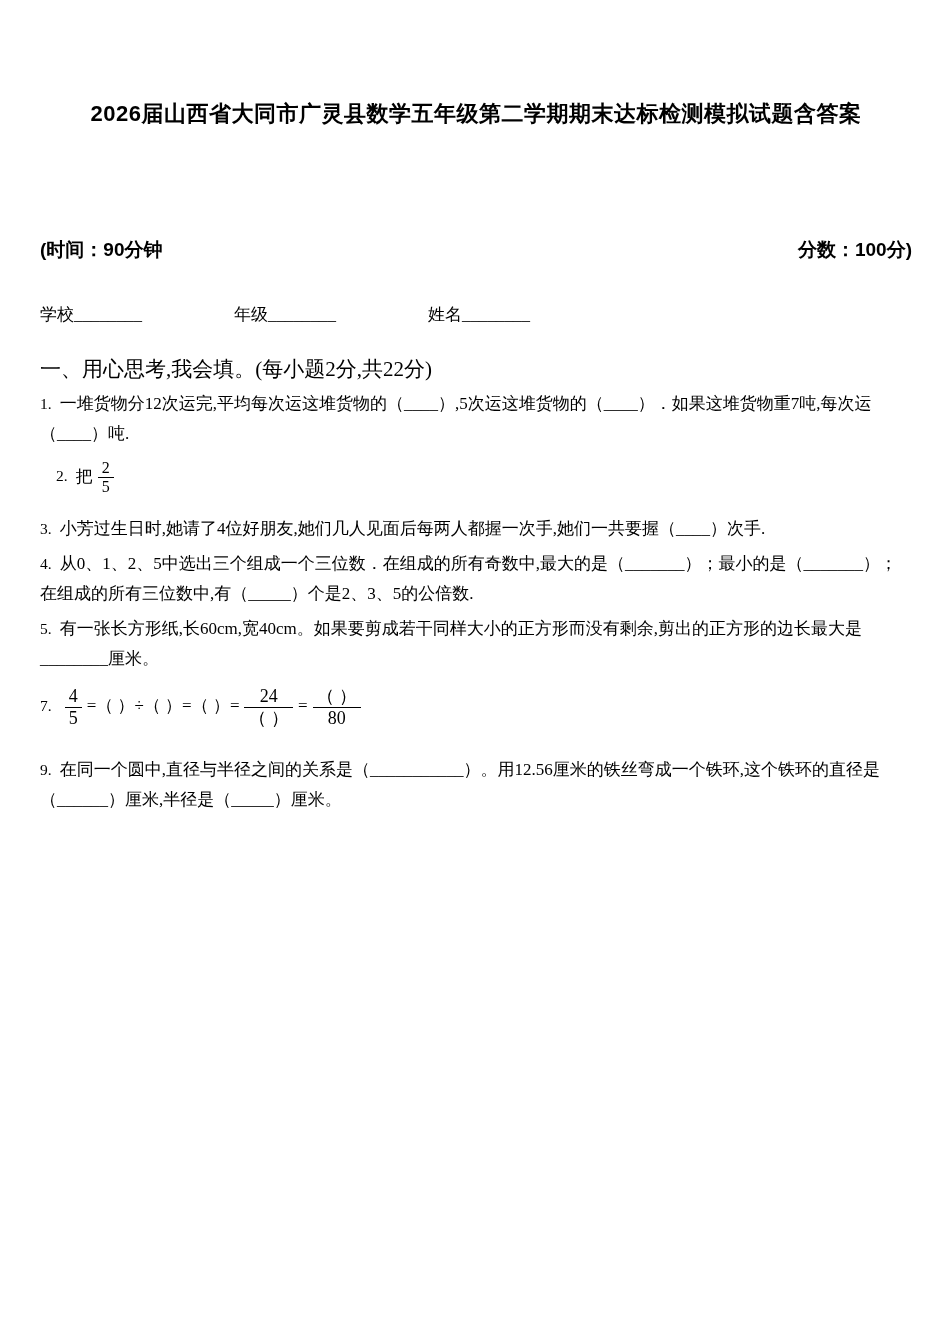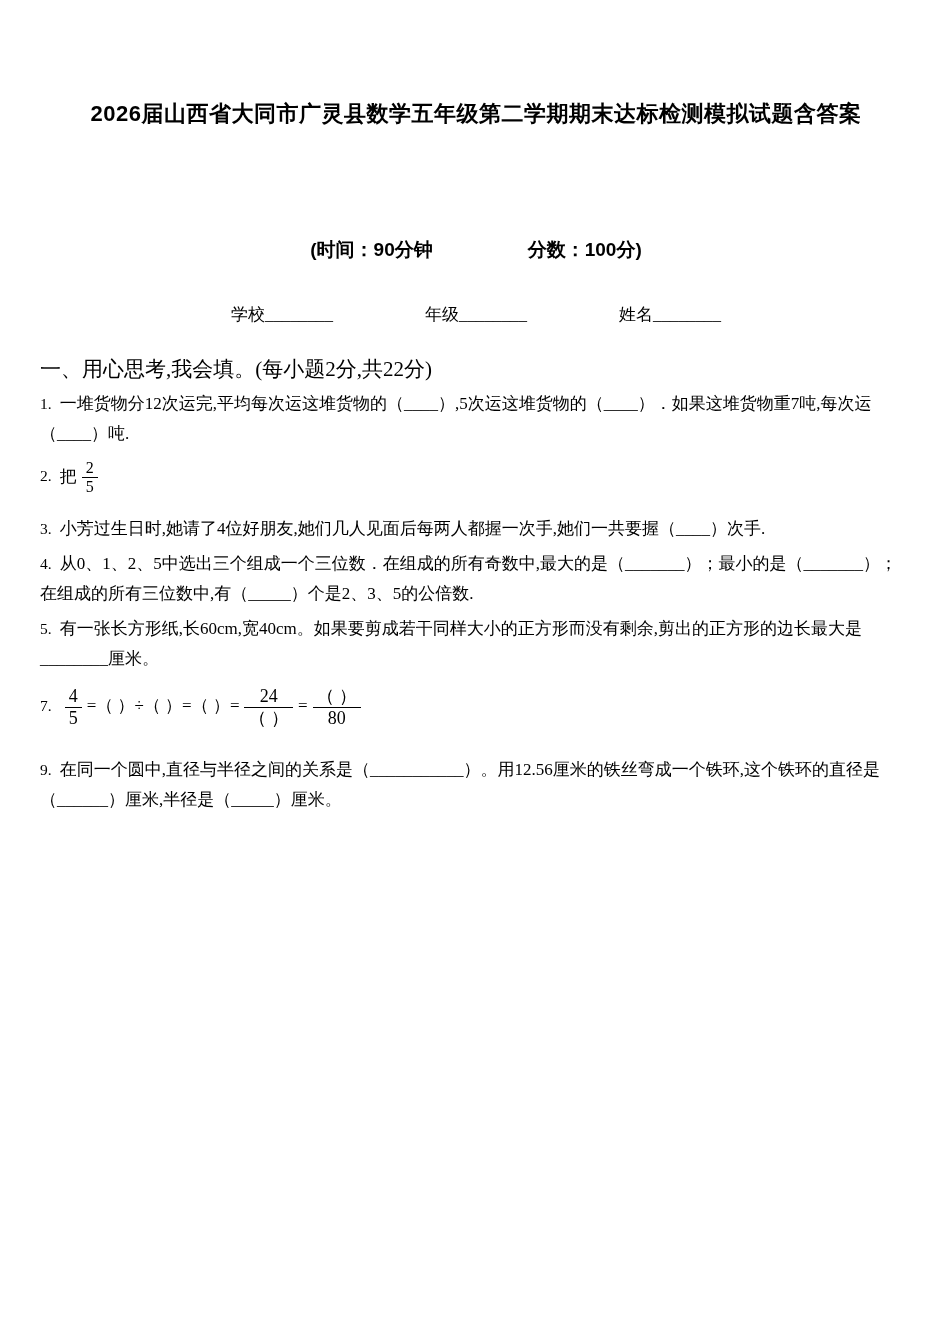--- a/index.html
+++ b/index.html
@@ -16,39 +16,39 @@
     background: #ffffff;
   }
   .title {
     margin: 0;
     font-family: "Liberation Sans", "DejaVu Sans", sans-serif;
     font-size: 22px; font-weight: 700;
     text-align: center; line-height: 1.3; letter-spacing: 0.5px;
   }
   .timeline {
     margin-top: 108px;
-    display: flex; justify-content: center; gap: 95px;
+    display: flex; justify-content: space-between; gap: 95px;
     font-family: "Liberation Sans", "DejaVu Sans", sans-serif;
     font-size: 19px; font-weight: 700;
   }
   .fields {
     margin-top: 40px;
-    display: flex; justify-content: center; gap: 92px;
+    display: flex; justify-content: flex-start; gap: 92px;
     font-size: 17px;
   }
   .section {
     margin-top: 28px;
     font-size: 21px; line-height: 30px;
   }
   .q {
     font-size: 17px; line-height: 30px;
     margin: 5px 0;
   }
   .qnum { font-size: 15.5px; margin-right: 8px; }
-  .q2 { margin: 10px 0 18px; }
+  .q2 { margin: 10px 16px 18px; }
   .q3 { margin-top: 18px; }
   .q7 { margin: 12px 0 26px; }
   .q8 { margin: 28px 0 14px; }
   .q9 { margin-top: 12px; }
   .frac {
     display: inline-block; vertical-align: middle;
     text-align: center; line-height: 1.15;
     margin: 0 5px; font-size: 16px;
   }
   .frac .fn { display: block; border-bottom: 1.2px solid #000; padding: 0 4px; }

